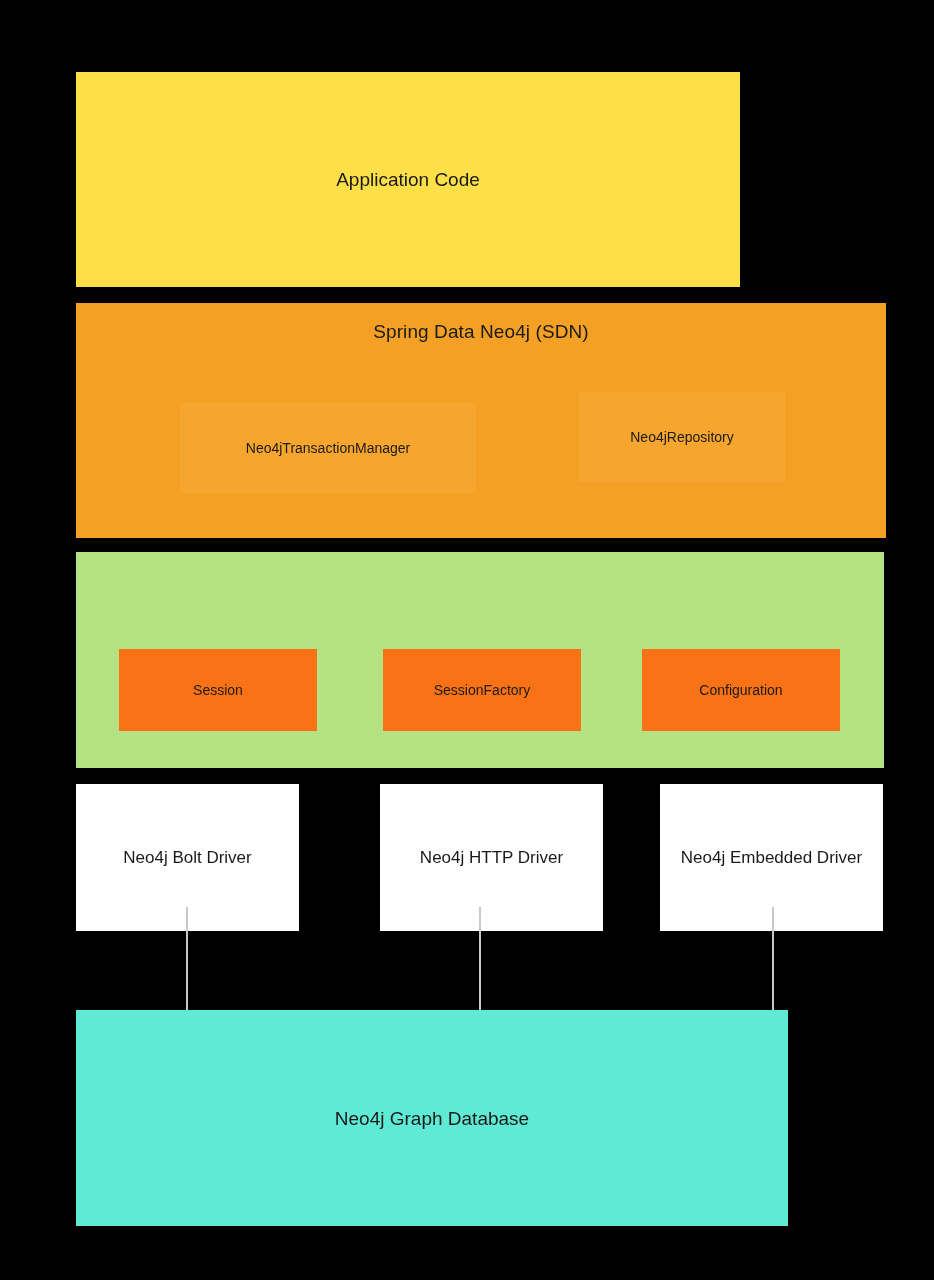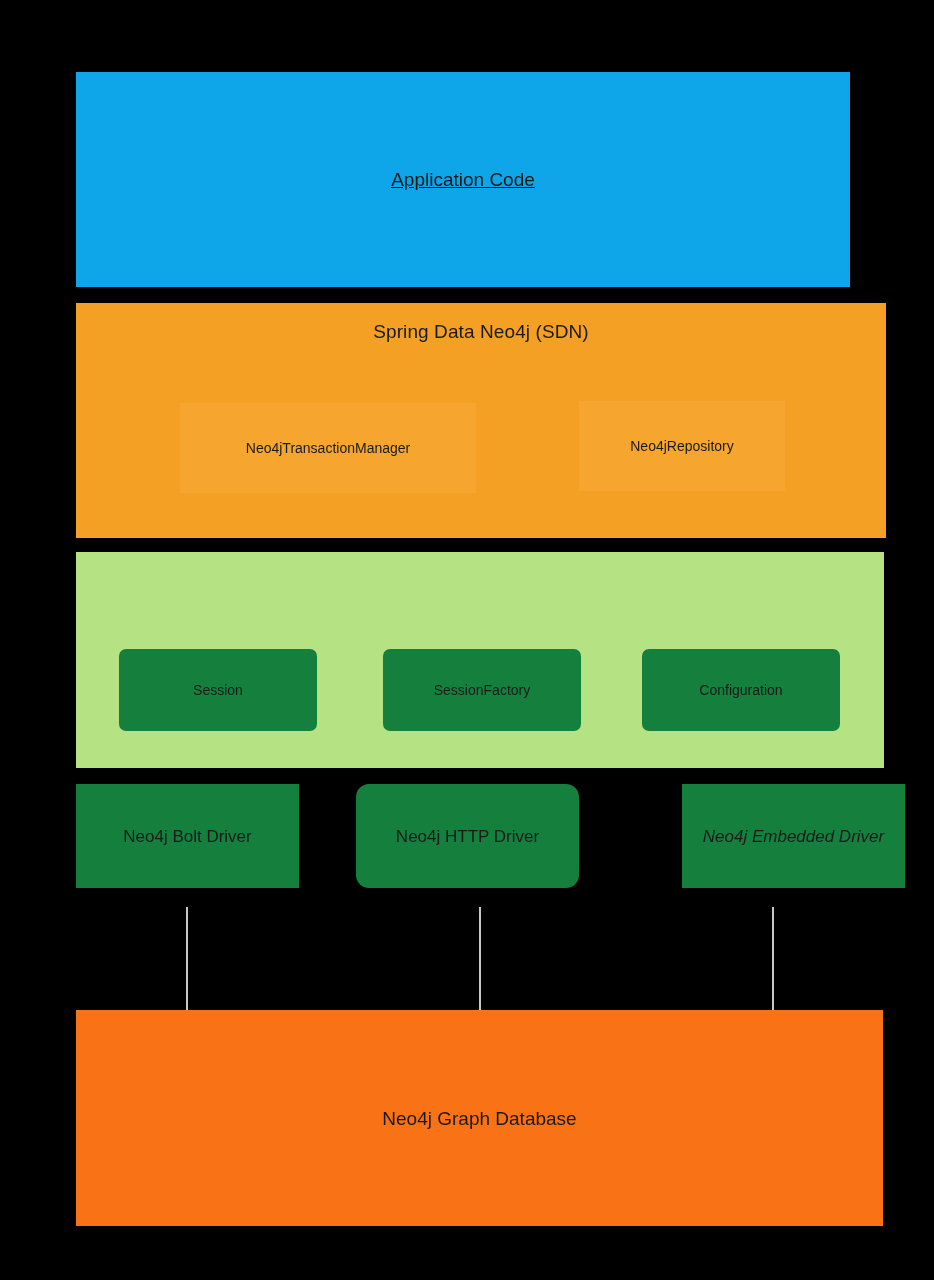--- a/index.html
+++ b/index.html
@@ -43,24 +43,23 @@
     font-size: 19px;
     font-weight: 400;
     letter-spacing: 0.1px;
     line-height: 1;
   }
 
   
   #app-code {
     left: 76px;
     top: 72px;
-    width: 774px;
+    width: 664px;
     height: 215px;
-    background: #0ea5e9;
-    text-decoration: underline;
+    background: #fde047;
   }
   #app-code .center-label {
     color: #1a1a1a;
     font-size: 19px;
     line-height: 1;
   }
 
   
   #sdn {
     left: 76px;
@@ -84,47 +83,46 @@
     line-height: 1;
   }
   #sdn-txmgr {
     left: 104px;
     top: 100px;
     width: 296px;
     height: 90px;
   }
   #sdn-repo {
     left: 503px;
-    top: 98px;
+    top: 89px;
     width: 206px;
     height: 90px;
   }
 
   
   #ogm {
     left: 76px;
     top: 552px;
     width: 808px;
     height: 216px;
     background: #b5e283;
     display: block;
   }
   #ogm > .layer-title { top: 20px; font-weight: 400; }
 
   .ogm-sub {
     position: absolute;
     box-sizing: border-box;
-    background: #15803d;
+    background: #f97316;
     display: flex;
     align-items: center;
     justify-content: center;
     color: #1a1a1a;
     font-size: 14px;
     line-height: 1;
-    border-radius: 7px;
   }
   #ogm-session {
     left: 43px;
     top: 97px;
     width: 198px;
     height: 82px;
   }
   #ogm-sessionfactory {
     left: 307px;
     top: 97px;
@@ -135,53 +133,53 @@
     left: 566px;
     top: 97px;
     width: 198px;
     height: 82px;
   }
 
   
   .driver {
     position: absolute;
     box-sizing: border-box;
-    background: #15803d;
+    background: #ffffff;
     display: flex;
     align-items: center;
     justify-content: center;
     color: #1a1a1a;
     font-size: 17px;
     line-height: 1;
     top: 784px;
-    height: 104px;
+    height: 147px;
   }
   #driver-bolt     { left: 76px;  width: 223px; }
-  #driver-http     { left: 356px; width: 223px; border-radius: 13px; }
-  #driver-embedded { left: 682px; width: 223px; font-style: italic; }
+  #driver-http     { left: 380px; width: 223px; }
+  #driver-embedded { left: 660px; width: 223px; }
 
   
   .connector {
     position: absolute;
     width: 2px;
     background: #c8c8c8;
     top: 907px;
     height: 103px;
   }
   #connector-bolt     { left: 186px; }
   #connector-http     { left: 479px; }
   #connector-embedded { left: 772px; }
 
   
   #database {
     left: 76px;
     top: 1010px;
-    width: 807px;
+    width: 712px;
     height: 216px;
-    background: #f97316;
+    background: #5eead4;
   }
   #database .center-label {
     color: #1a1a1a;
     font-size: 19px;
     line-height: 1;
   }
 </style>
 </head>
 <body>
 

